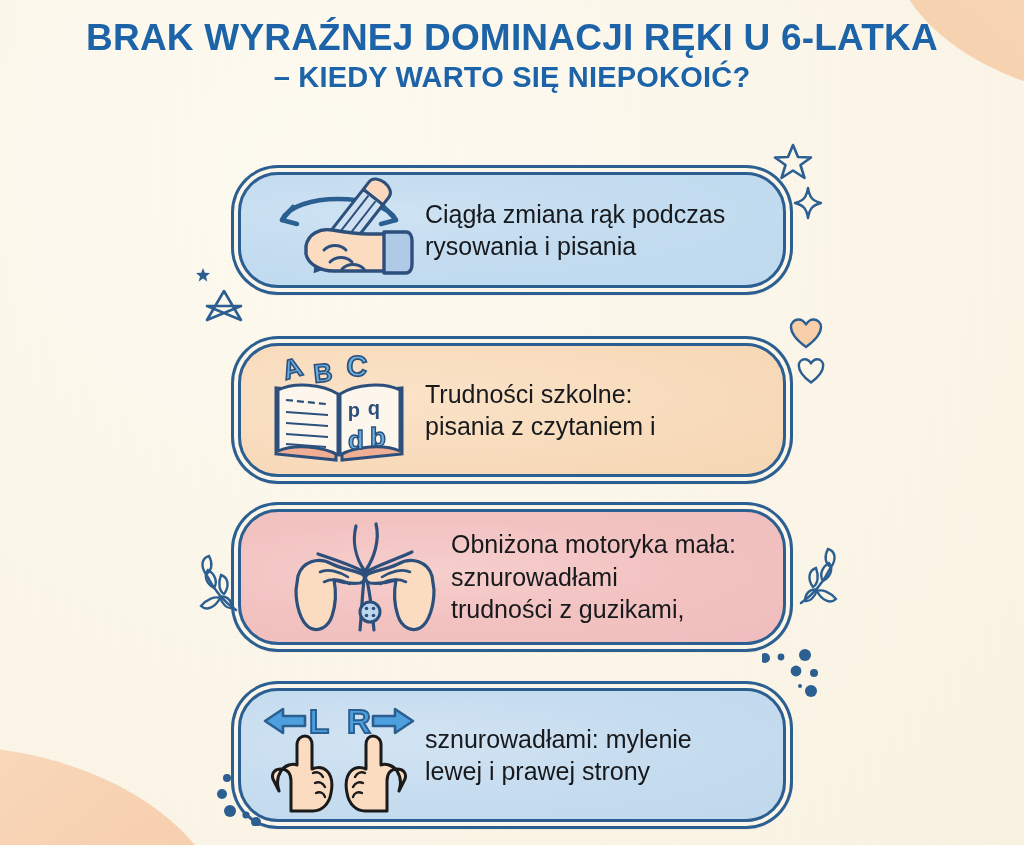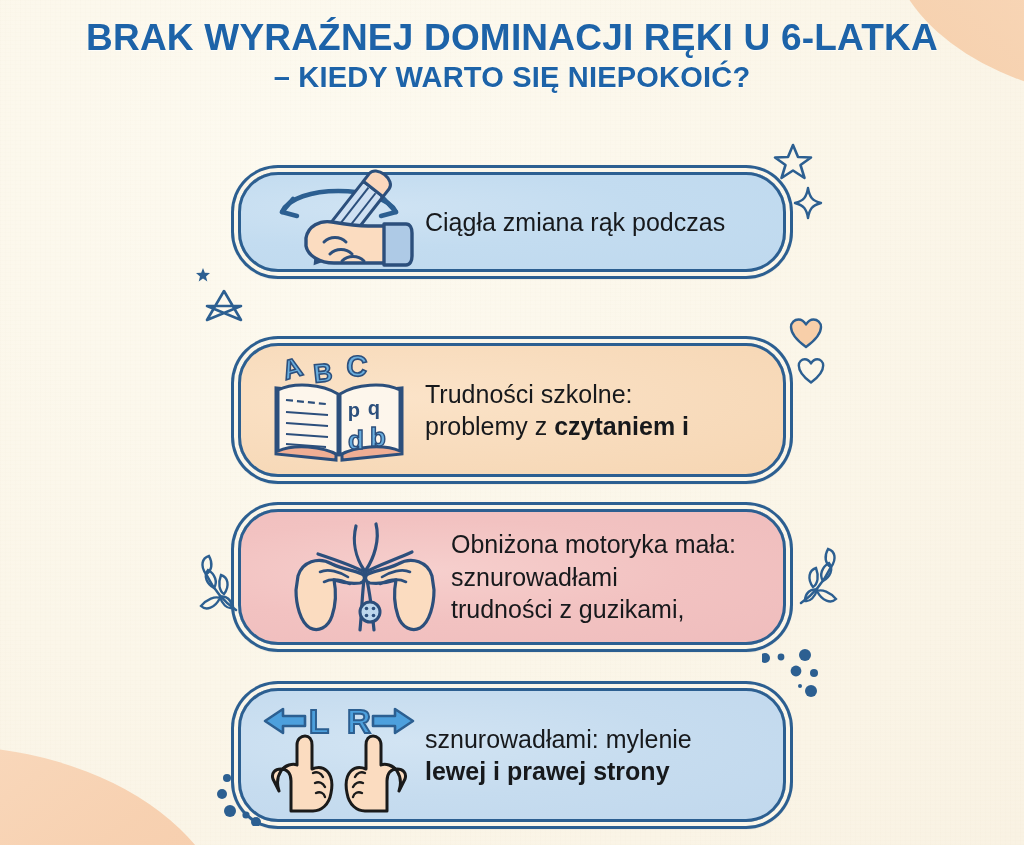--- a/index.html
+++ b/index.html
@@ -91,21 +91,21 @@
   .card-inner-wash { position: absolute; inset: 0; border-radius: 37px; overflow: hidden; z-index: 0; }
   .card-inner-wash::before {
     content: "";
     position: absolute;
     inset: -12%;
     background: inherit;
     filter: blur(4px);
   }
 
   #card-1 {
-    top: 172px; height: 100px;
+    top: 172px; height: 116px;
     background:
       radial-gradient(ellipse at 25% 35%, #cfe3f3 0%, #c3dcf0 45%, #bfd9ee 100%);
   }
   #card-2 {
     top: 343px; height: 134px;
     background:
       radial-gradient(ellipse at 30% 40%, #fbe3c8 0%, #f8dcbd 50%, #f6d6b3 100%);
   }
   #card-3 {
     top: 509px; height: 136px;
@@ -133,21 +133,21 @@
   .card-text {
     position: relative; z-index: 2;
     flex: 1 1 auto;
     color: #17191c;
     font-size: 25px;
     line-height: 1.30;
     padding-left: 6px;
     padding-right: 4px;
   }
   .card-text .ln { display: block; white-space: nowrap; }
-  .card-text b { font-weight: 700; }
+  .card-text b { font-weight: 400; }
 
   
   .deco { position: absolute; pointer-events: none; z-index: 3; }
   #star-big-right     { top: 142px; left: 773px; }
   #sparkle-right      { top: 186px; left: 793px; }
   #star-small-left    { top: 267px; left: 195px; }
   #star-outline-left  { top: 288px; left: 203px; }
   #heart-peach-right  { top: 318px; left: 789px; }
   #heart-blue-right   { top: 358px; left: 797px; }
   #leaf-left          { top: 552px; left: 190px; }
@@ -193,20 +193,21 @@
         <path d="M60 76 C66 70, 76 70, 82 76" stroke="#2c4f7c" stroke-width="3" fill="none" stroke-linecap="round"></path>
         <path d="M66 88 C72 82, 82 82, 88 88" stroke="#2c4f7c" stroke-width="3" fill="none" stroke-linecap="round"></path>
         <path d="M78 95 C84 89, 94 89, 100 95" stroke="#2c4f7c" stroke-width="3" fill="none" stroke-linecap="round"></path>
 
         <path d="M120 58 L142 58 C146 58, 148 62, 148 67 L148 90 C148 95, 146 99, 142 99 L120 99 Z" fill="#aecae6" stroke="#2c4f7c" stroke-width="3.4" stroke-linejoin="round"></path>
       </svg>
     </div>
 
     <div class="card-text">
       <span class="ln">Ciągła zmiana rąk podczas</span>
+      <span class="ln">rysowania i pisania</span>
     </div>
   </div>
 
   <div class="card" id="card-2">
     <div class="card-inner-wash"></div>
 
     <div class="card-icon">
       <svg width="142" height="116" viewBox="0 0 142 116" fill="none">
 
         <text x="16" y="26" font-family="Liberation Sans, sans-serif" font-size="27" font-weight="700" fill="#6aaede" stroke="#2c4f7c" stroke-width="1.6" transform="rotate(-16 24 22)">A</text>
@@ -227,21 +228,21 @@
 
         <text x="80" y="66" font-family="Liberation Sans, sans-serif" font-size="20" font-weight="700" fill="#2c4f7c" transform="rotate(180 86 60)">d</text>
         <text x="100" y="64" font-family="Liberation Sans, sans-serif" font-size="20" font-weight="700" fill="#2c4f7c" transform="rotate(180 106 58)">b</text>
         <text x="80" y="97" font-family="Liberation Sans, sans-serif" font-size="26" font-weight="700" fill="#6aaede" stroke="#2c4f7c" stroke-width="1.4">d</text>
         <text x="102" y="94" font-family="Liberation Sans, sans-serif" font-size="26" font-weight="700" fill="#6aaede" stroke="#2c4f7c" stroke-width="1.4">b</text>
       </svg>
     </div>
 
     <div class="card-text">
       <span class="ln">Trudności szkolne:</span>
-      <span class="ln"><span>problemy z </span><b>czytaniem i</b></span>
+      <span class="ln"><span>pisania z </span><b>czytaniem i</b></span>
     </div>
   </div>
 
   <div class="card" id="card-3">
     <div class="card-inner-wash"></div>
 
     <div class="card-icon">
       <svg width="146" height="118" viewBox="0 0 146 118" fill="none">
 
         <path d="M64 8 C60 24, 64 40, 72 52" stroke="#2c4f7c" stroke-width="3.2" fill="none" stroke-linecap="round"></path>

